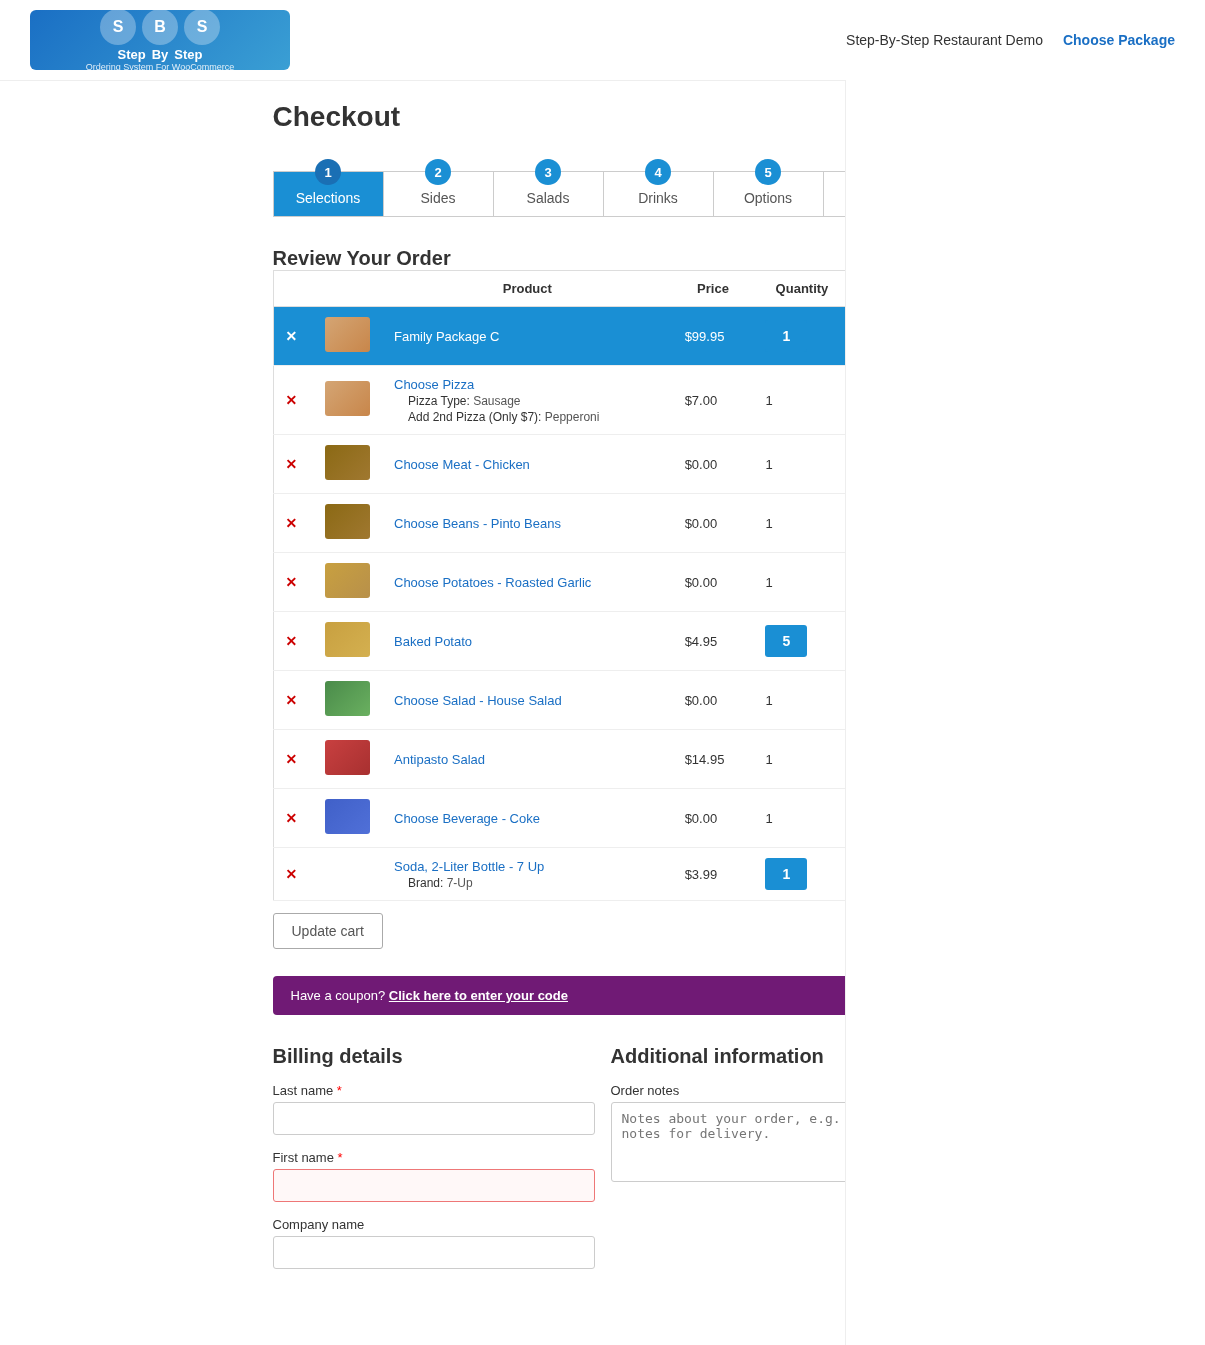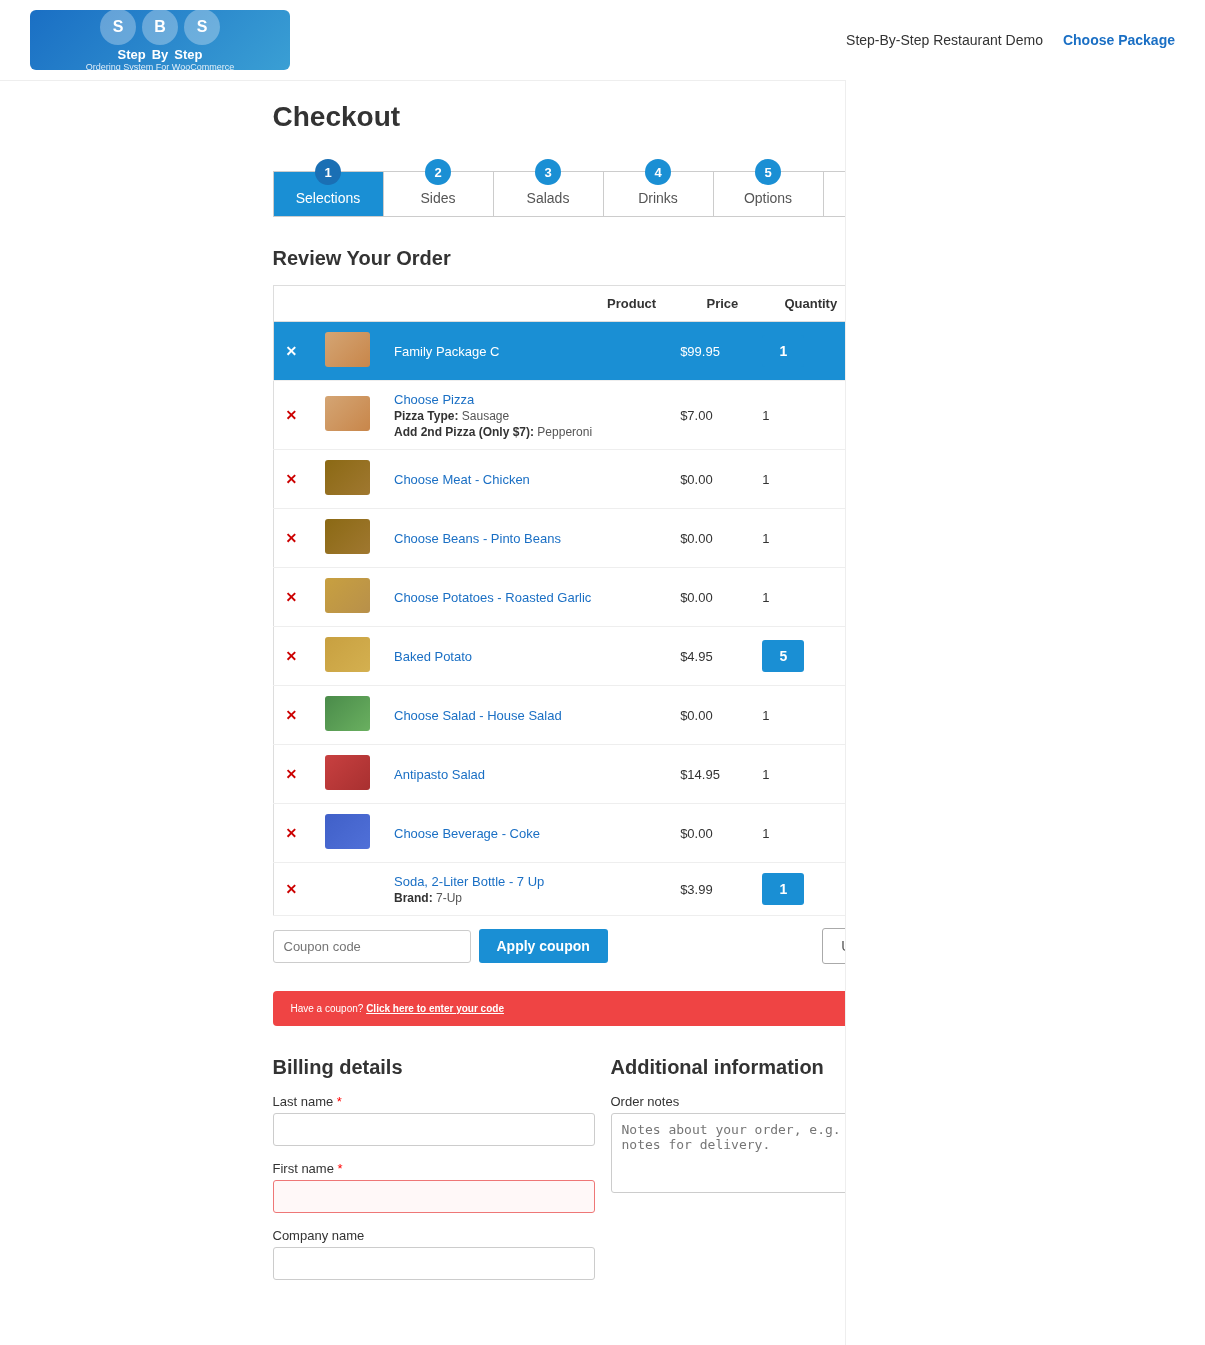--- a/index.html
+++ b/index.html
@@ -18,42 +18,42 @@
 
     .steps { display: flex; gap: 0; margin-bottom: 30px; }
     .step { display: flex; flex-direction: column; align-items: center; justify-content: flex-end; padding: 8px 15px 10px; min-width: 110px; cursor: pointer; position: relative; border: 1px solid #ccc; border-right: none; }
     .step:last-child { border-right: 1px solid #ccc; }
     .step-num { width: 26px; height: 26px; border-radius: 50%; background: #1a8fd4; color: white; display: flex; align-items: center; justify-content: center; font-size: 13px; font-weight: bold; position: absolute; top: -13px; }
     .step-label { font-size: 14px; color: #555; margin-top: 10px; }
     .step.active { background: #1a8fd4; }
     .step.active .step-label { color: white; }
     .step.active .step-num { background: #1a6fb4; }
 
-    h2 { font-size: 20px; font-weight: bold; margin-bottom: 15px; }
+    h2 { font-size: 20px; font-weight: bold; }
 
     .order-table { width: 100%; border-collapse: collapse; border: 1px solid #ddd; }
-    .order-table th { text-align: right; padding: 10px 12px; font-weight: bold; font-size: 13px; border-bottom: 1px solid #ddd; }
+    .order-table th { text-align: center; padding: 10px 12px; font-weight: bold; font-size: 13px; border-bottom: 1px solid #ddd; }
     .order-table td { padding: 10px 12px; border-bottom: 1px solid #eee; vertical-align: middle; }
     .order-table tr.highlight-row { background: #1a8fd4; }
     .order-table tr.highlight-row td { color: white; }
     .remove-btn { color: #c00; font-weight: bold; cursor: pointer; font-size: 14px; }
     .product-link { color: #1a6fc4; text-decoration: none; font-size: 13px; }
     .product-sub { font-size: 12px; color: #555; margin-top: 2px; }
-    .product-sub b { font-weight: bold; color: #333; }
+    .product-sub b { font-weight: normal; color: #333; margin-left: 14px; }
     .qty-box { background: #1a8fd4; color: white; border: none; width: 42px; height: 32px; text-align: center; font-size: 14px; font-weight: bold; border-radius: 3px; }
     .qty-plain { font-size: 13px; }
     .price-cell { font-size: 13px; }
 
     .coupon-row { display: flex; align-items: center; justify-content: space-between; padding: 12px 0; gap: 10px; }
     .coupon-left { display: flex; gap: 8px; align-items: center; }
     .coupon-input { border: 1px solid #ccc; padding: 8px 10px; font-size: 13px; border-radius: 3px; color: #aaa; }
     .apply-btn { background: #1a8fd4; color: white; border: none; padding: 9px 18px; font-size: 14px; border-radius: 3px; cursor: pointer; font-weight: bold; }
     .update-btn { background: white; color: #555; border: 1px solid #aaa; padding: 9px 18px; font-size: 14px; border-radius: 3px; cursor: pointer; }
 
-    .coupon-notice { background: #ef4444; color: white; padding: 12px 18px; border-radius: 4px; font-size: 10px; margin: 15px 0; }
+    .coupon-notice { background: #701a75; color: white; padding: 12px 18px; border-radius: 4px; font-size: 13px; margin: 15px 0; }
     .coupon-notice a { color: white; font-weight: bold; }
 
     .billing-section { display: flex; gap: 16px; margin-top: 30px; }
     .billing-left { flex: 1; }
     .billing-right { flex: 1; }
     h3 { font-size: 20px; font-weight: bold; margin-bottom: 15px; }
     .form-group { margin-bottom: 15px; }
     .form-label { font-size: 13px; margin-bottom: 4px; display: block; }
     .form-label .req { color: red; }
     .form-input { width: 100%; border: 1px solid #e77; padding: 8px 10px; font-size: 13px; border-radius: 3px; background: #fff8f8; }
@@ -222,24 +222,20 @@
             <td></td>
             <td><a href="#" class="product-link">Soda, 2-Liter Bottle - 7 Up</a><div class="product-sub"><b>Brand:</b> 7-Up</div></td>
             <td class="price-cell">$3.99</td>
             <td><input type="text" class="qty-box" value="1" style=""></td>
             <td class="price-cell">$3.99</td>
           </tr>
         </tbody>
     </table>
 
     <div class="coupon-row">
-      <div class="coupon-left">
-        <input type="text" class="coupon-input" placeholder="Coupon code" style="">
-        <button class="apply-btn">Apply coupon</button>
-      </div>
       <button class="update-btn">Update cart</button>
     </div>
 
     <div class="coupon-notice">
       <span>Have a coupon?</span>
       <a href="#">Click here to enter your code</a>
     </div>
 
     <div class="billing-section">
       <div class="billing-left">

